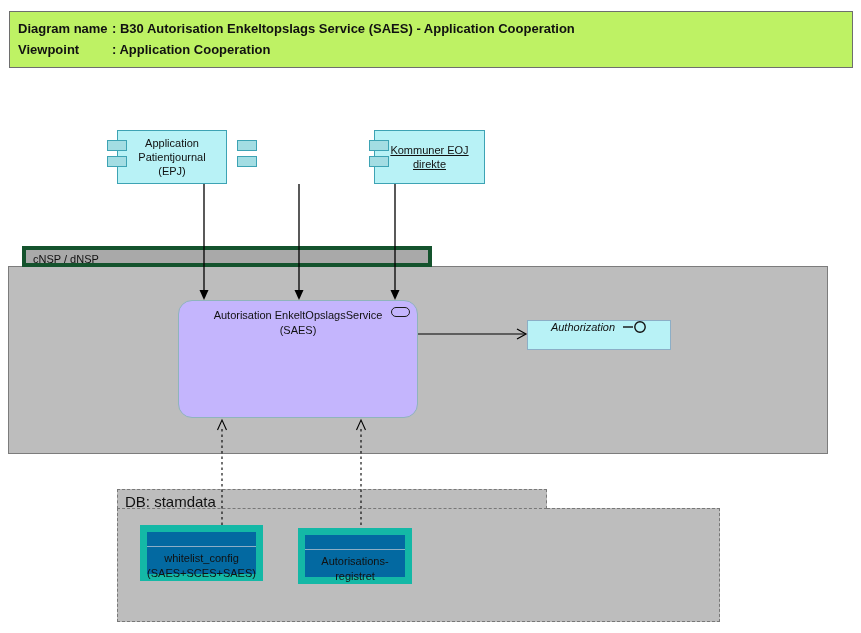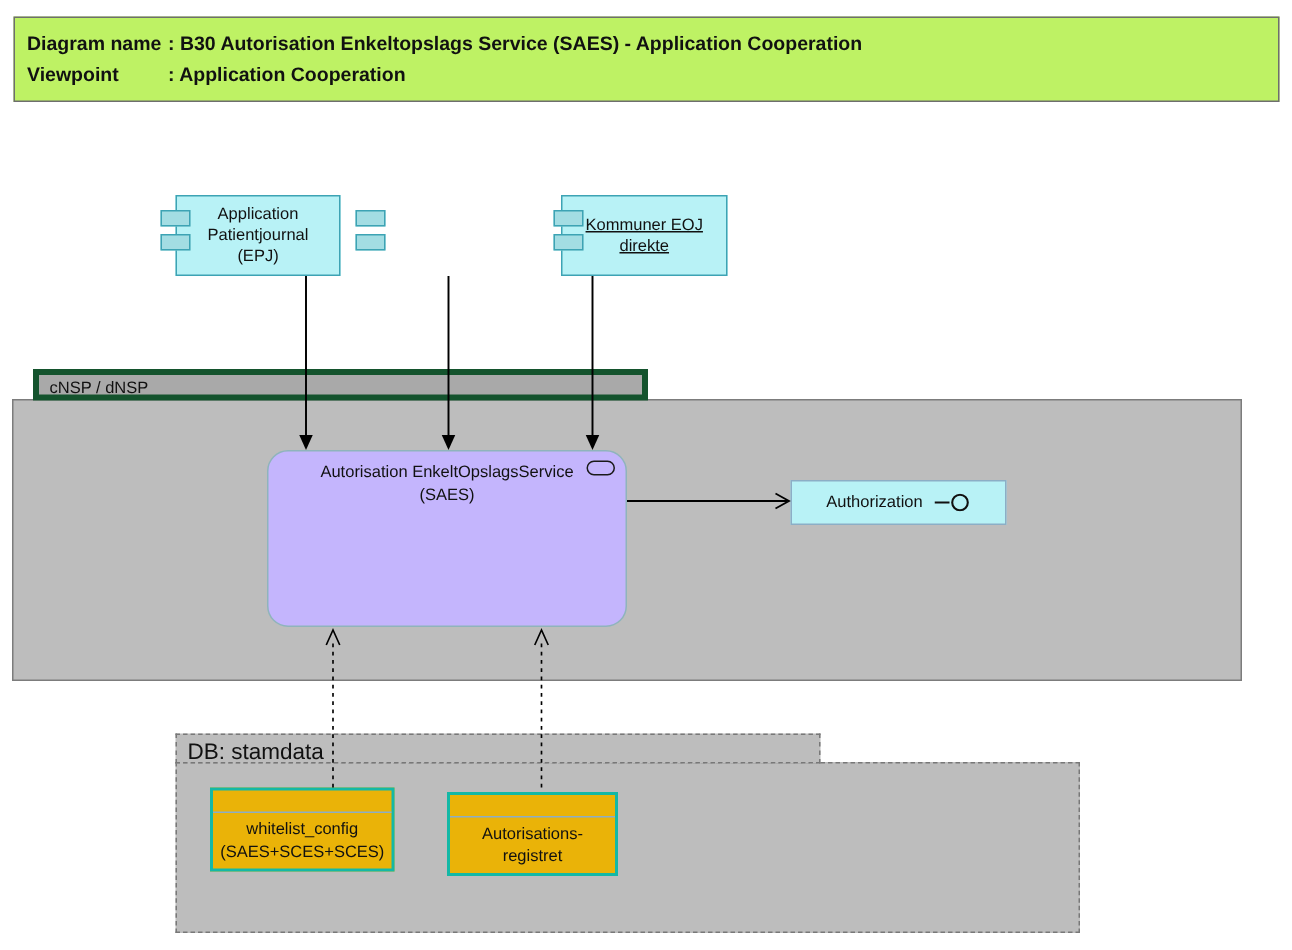--- a/index.html
+++ b/index.html
@@ -59,29 +59,30 @@
   .service-node .s-line { display:block; }
   .service-oval {
     position:absolute; right:7px; top:6px; width:19px; height:10px;
     border:1.6px solid #1a1a1a; border-radius:6px; background:transparent;
   }
 
   
   .iface-box {
     position:absolute; left:527px; top:320px; width:144px; height:30px;
     background:#b8f2f6; border:1px solid #8caec6;
-    display:flex; align-items:center; justify-content:center;
+    display:flex; align-items:flex-start; justify-content:center;
     font-size:11px;
+    font-style:italic;
   }
   .iface-box .i-label { margin-right:8px; }
 
   
   .data-object {
     position:absolute; width:123px; height:56px;
-    background:#eab308; border:2px solid #14b8a6;
+    background:#0369a1; border:7px solid #14b8a6;
     font-size:11px; text-align:center;
   }
   .data-object .d-band { height:15px; border-bottom:1px solid #8caec6; }
   .data-object .d-body { padding-top:4px; line-height:1.35; }
   .data-object .d-line { display:block; }
 
   .arrow-layer { position:absolute; left:0; top:0; width:861px; height:633px; pointer-events:none; }
 </style>
 </head>
 <body>
@@ -138,21 +139,21 @@
     <svg width="24" height="12">
       <line x1="0" y1="6" x2="10" y2="6" stroke="#111" stroke-width="1.4"></line>
       <circle cx="17" cy="6" r="5.2" fill="none" stroke="#111" stroke-width="1.4"></circle>
     </svg>
   </div>
 
   <div class="data-object" style="left:140px; top:525px;">
     <div class="d-band"></div>
     <div class="d-body">
       <span class="d-line">whitelist_config</span>
-      <span class="d-line">(SAES+SCES+SCES)</span>
+      <span class="d-line">(SAES+SCES+SAES)</span>
     </div>
   </div>
   <div class="data-object" style="left:298px; top:528px; width:114px;">
     <div class="d-band"></div>
     <div class="d-body">
       <span class="d-line">Autorisations-</span>
       <span class="d-line">registret</span>
     </div>
   </div>
 

